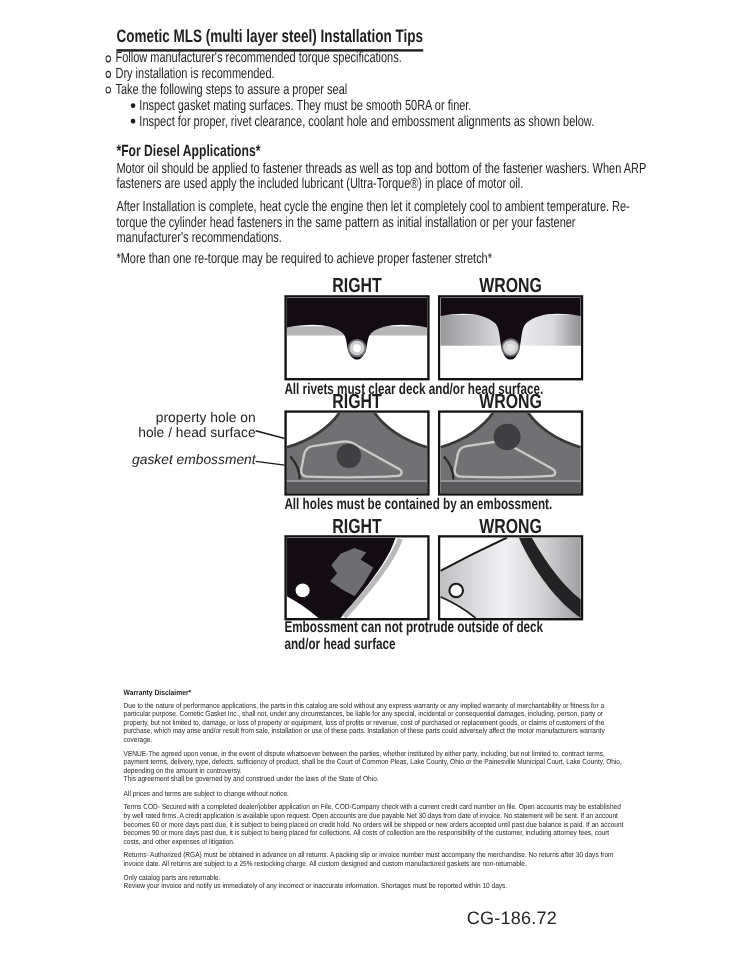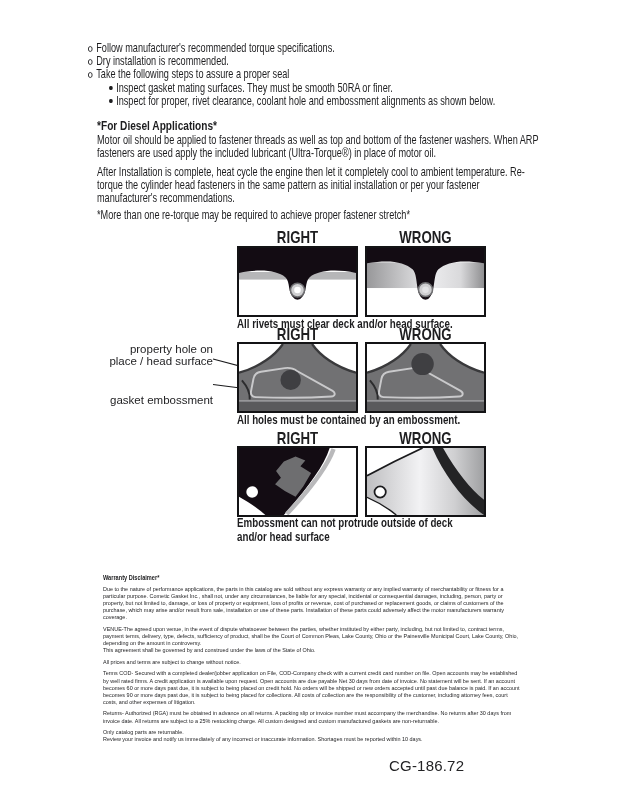--- a/index.html
+++ b/index.html
@@ -53,20 +53,23 @@
       </linearGradient>
       <linearGradient id="gd3" x1="0" y1="0" x2="1" y2="0">
         <stop offset="0" stop-color="#bfbfc1"></stop>
           <stop offset="0.45" stop-color="#f2f2f4"></stop>
         <stop offset="0.75" stop-color="#cfcfd1"></stop>
           <stop offset="1" stop-color="#9fa0a2"></stop>
       </linearGradient>
     </defs>
   </svg>
 
+  <div class="abs" style="left:97px;top:22px;">
+    <span class="title cond">Cometic MLS (multi layer steel) Installation Tips</span>
+  </div>
 
   <div class="abs bullets cond" style="left:88px;top:42px;">
     <div class="b-row">
       <span class="b-dot"></span>
       <span>Follow manufacturer's recommended torque specifications.</span>
     </div>
     <div class="b-row">
       <span class="b-dot"></span>
       <span>Dry installation is recommended.</span>
     </div>
@@ -111,23 +114,23 @@
       <circle cx="60" cy="43.5" r="3.4" fill="#e3e3e5"></circle>
     </svg>
   </div>
   <div class="abs caption cond" style="left:237px;top:317px;">All rivets must clear deck and/or head surface.</div>
 
   <div class="abs dg-label" style="left:237px;top:325px;">RIGHT</div>
   <div class="abs dg-label" style="left:365px;top:325px;">WRONG</div>
 
   <div class="abs callout" style="left:63px;top:343px;">
     <div>property hole on</div>
-    <div>place / head surface</div>
-  </div>
-  <div class="abs callout" style="left:63px;top:394px;">gasket embossment</div>
+    <div>hole / head surface</div>
+  </div>
+  <div class="abs callout" style="left:63px;top:378px;font-style:italic;">gasket embossment</div>
   <svg class="abs" style="left:210px;top:350px;" width="90" height="50">
     <line x1="3" y1="9" x2="78" y2="29" stroke="#1a1a1c" stroke-width="1.2"></line>
     <line x1="3" y1="34.5" x2="50" y2="40.5" stroke="#1a1a1c" stroke-width="1.2"></line>
   </svg>
 
   <div class="abs dg-box" style="left:237px;top:342px;">
     <svg viewBox="0 0 120 70" preserveAspectRatio="none">
       <rect x="0" y="0" width="120" height="70" fill="#717173"></rect>
       <rect x="0" y="60" width="120" height="10" fill="#5a5a5c"></rect>
       <rect x="0" y="58.6" width="120" height="1.6" fill="#9b9b9d"></rect>

